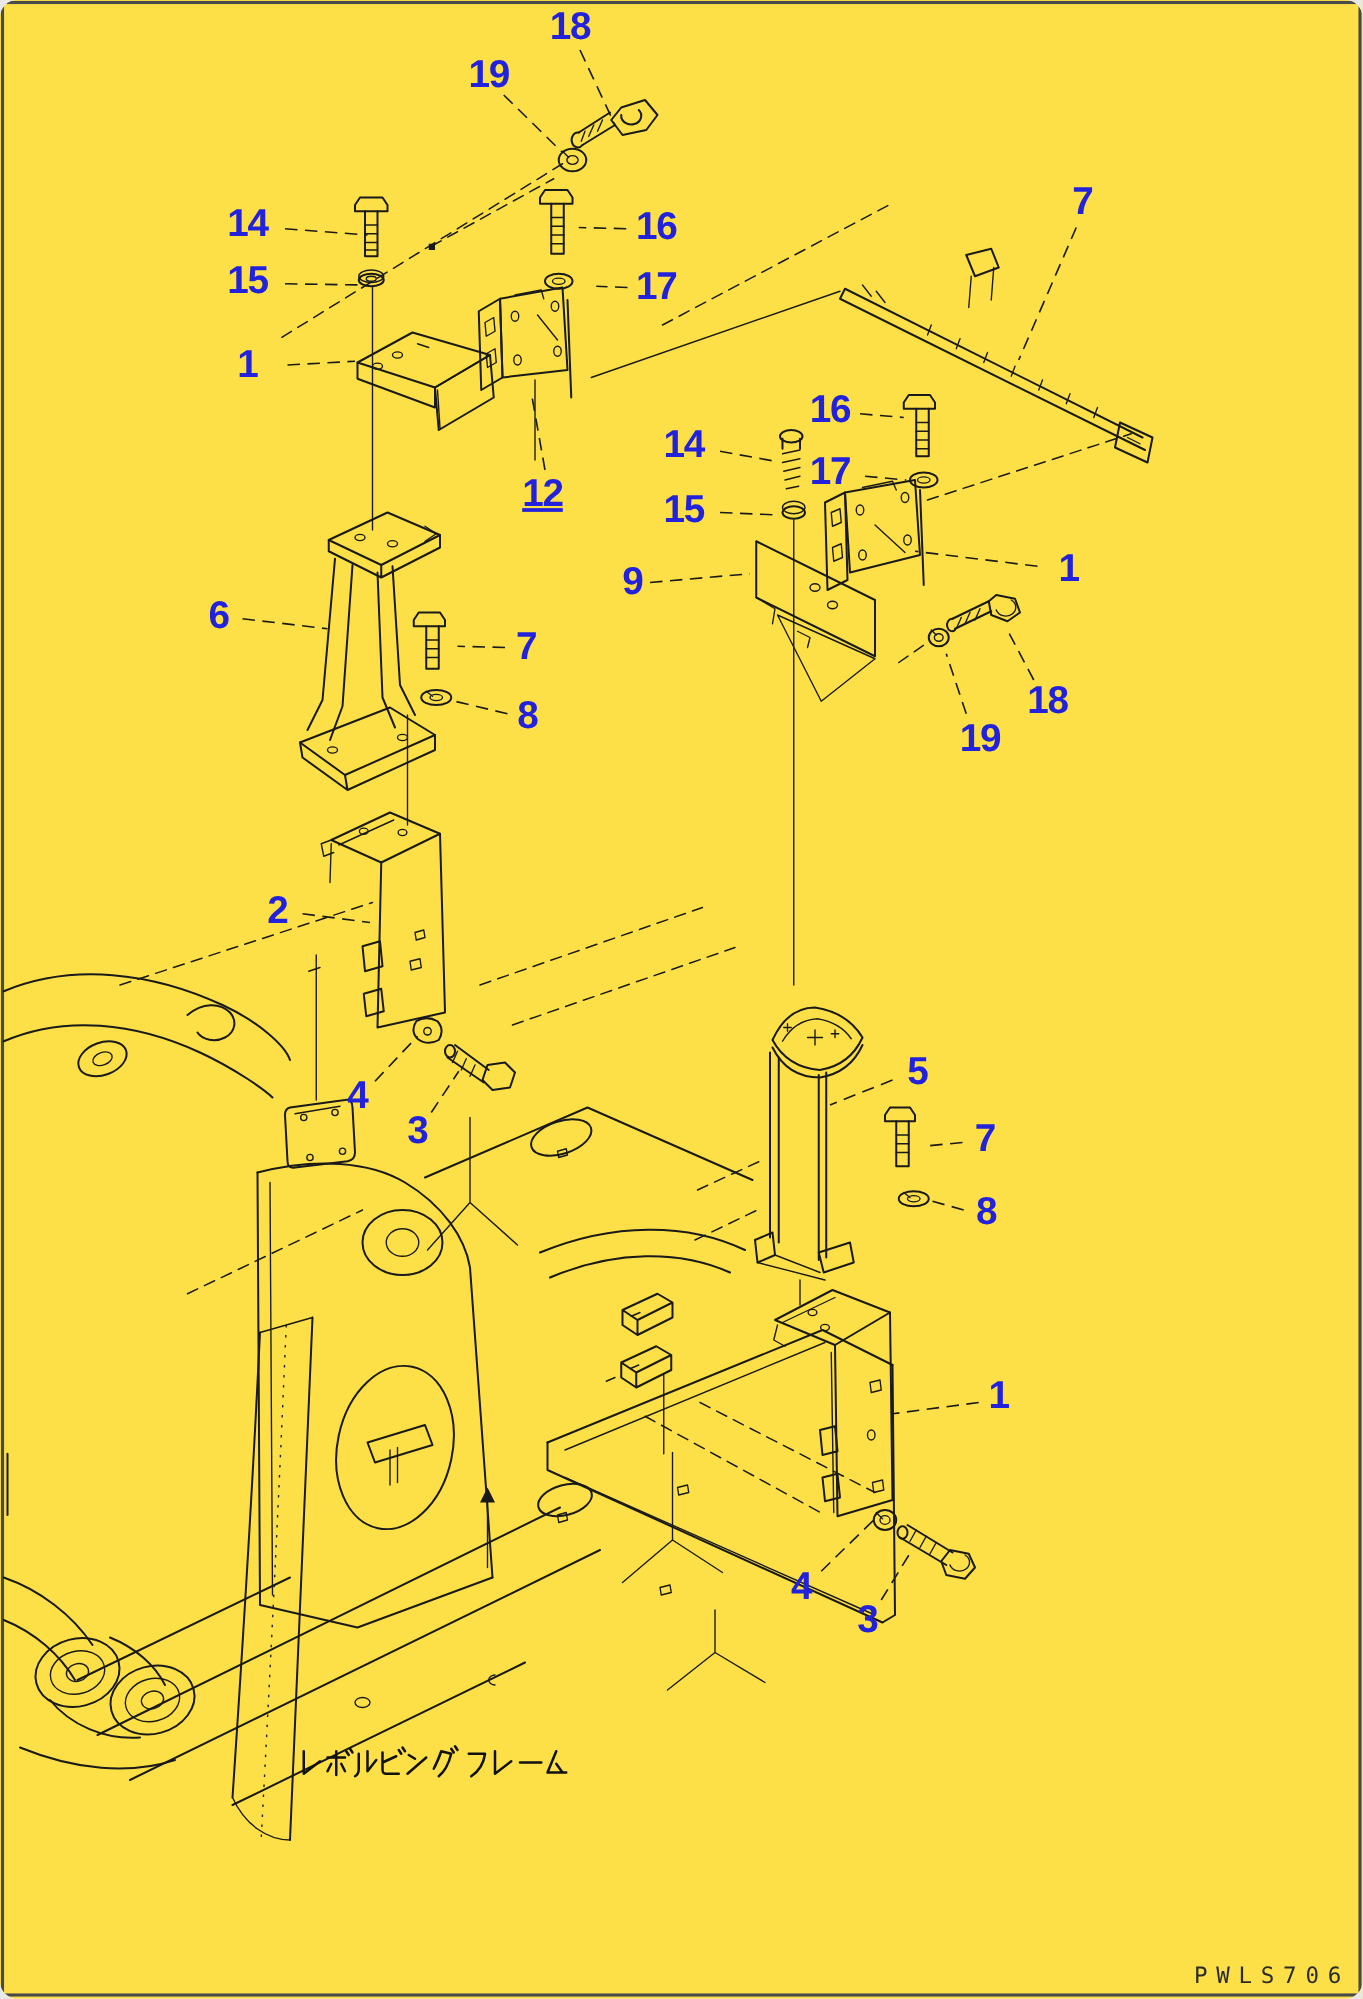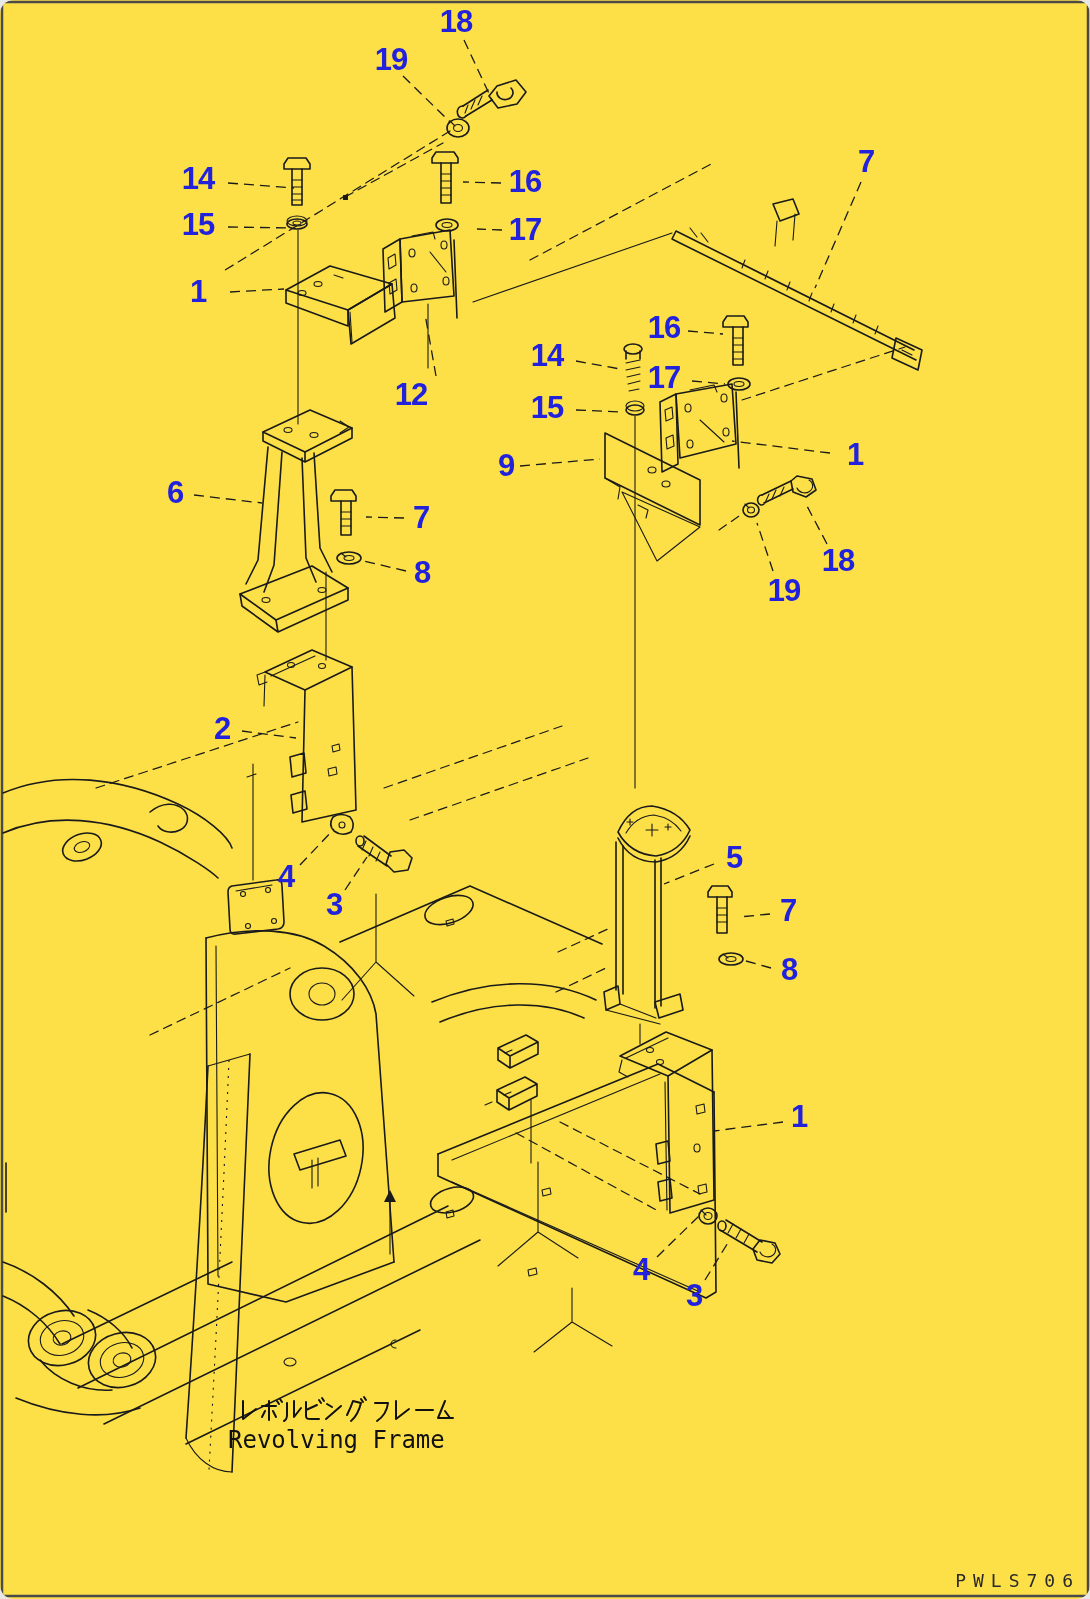--- a/index.html
+++ b/index.html
@@ -382,21 +382,21 @@
 </svg>
 
   <div id="callout-layer">
       <div class="callout" style="left: 456px; top: 21px;">18</div>
       <div class="callout" style="left: 391px; top: 59px;">19</div>
       <div class="callout" style="left: 198px; top: 178px;">14</div>
       <div class="callout" style="left: 198px; top: 224px;">15</div>
       <div class="callout" style="left: 198px; top: 291px;">1</div>
       <div class="callout" style="left: 525px; top: 181px;">16</div>
       <div class="callout" style="left: 525px; top: 229px;">17</div>
-      <div class="callout" style="left: 411px; top: 394px;">12</div>
+      <div class="callout" style="left: 434px; top: 394px; text-decoration: underline;">12</div>
       <div class="callout" style="left: 866px; top: 161px;">7</div>
       <div class="callout" style="left: 664px; top: 327px;">16</div>
       <div class="callout" style="left: 547px; top: 355px;">14</div>
       <div class="callout" style="left: 664px; top: 377px;">17</div>
       <div class="callout" style="left: 547px; top: 407px;">15</div>
       <div class="callout" style="left: 506px; top: 465px;">9</div>
       <div class="callout" style="left: 855px; top: 454px;">1</div>
       <div class="callout" style="left: 838px; top: 560px;">18</div>
       <div class="callout" style="left: 784px; top: 590px;">19</div>
       <div class="callout" style="left: 175px; top: 492px;">6</div>
@@ -406,16 +406,15 @@
       <div class="callout" style="left: 286px; top: 876px;">4</div>
       <div class="callout" style="left: 334px; top: 904px;">3</div>
       <div class="callout" style="left: 734px; top: 857px;">5</div>
       <div class="callout" style="left: 788px; top: 910px;">7</div>
       <div class="callout" style="left: 789px; top: 969px;">8</div>
       <div class="callout" style="left: 799px; top: 1116px;">1</div>
       <div class="callout" style="left: 641px; top: 1269px;">4</div>
       <div class="callout" style="left: 694px; top: 1295px;">3</div>
     </div>
 
-  <div class="caption-en">Revolving Frame</div>
   <span class="sr">レボルビングフレーム</span>
   <div class="watermark">PWLS706</div>
 </div>
 
 </body></html>

